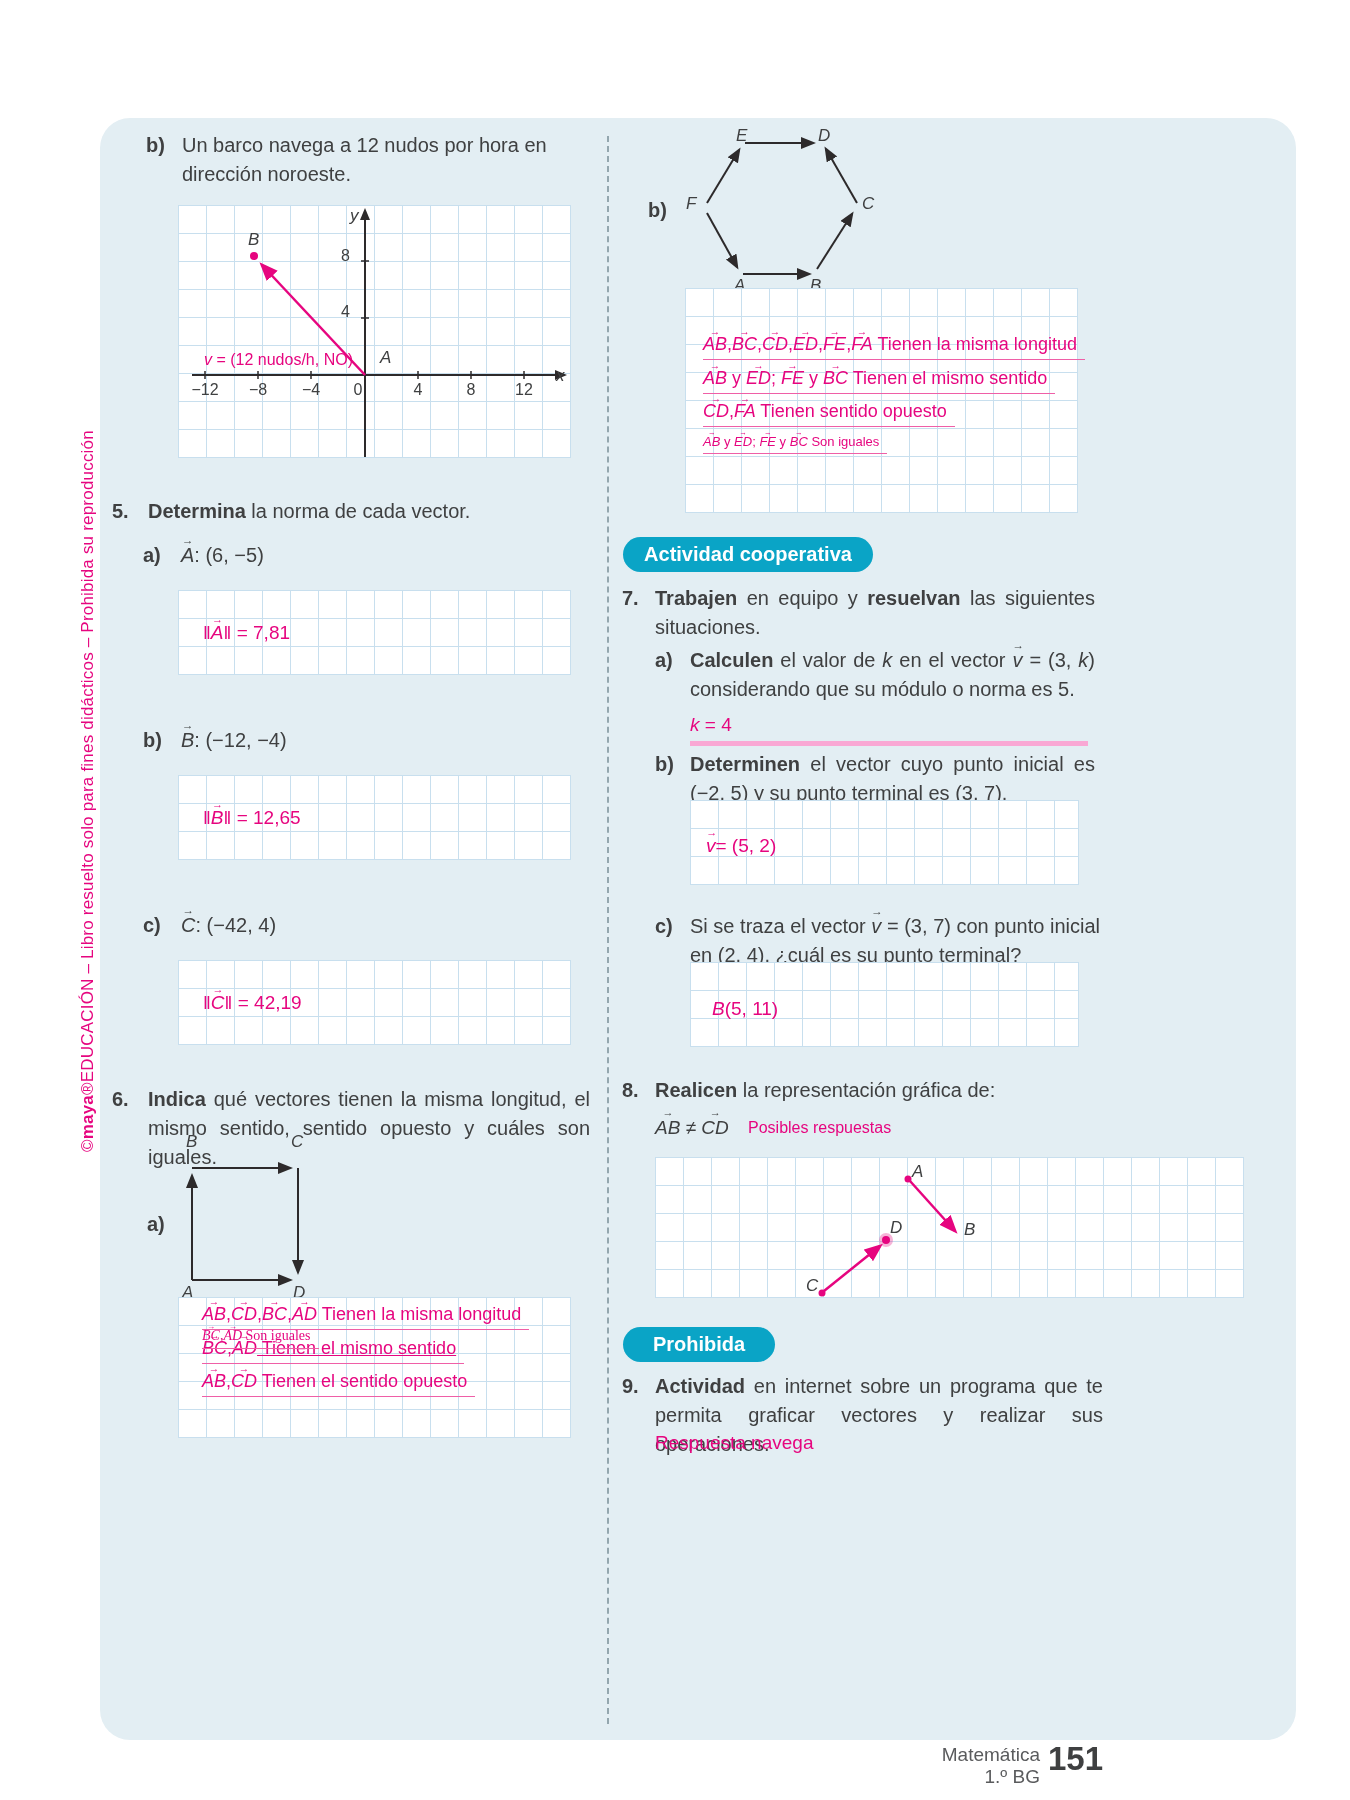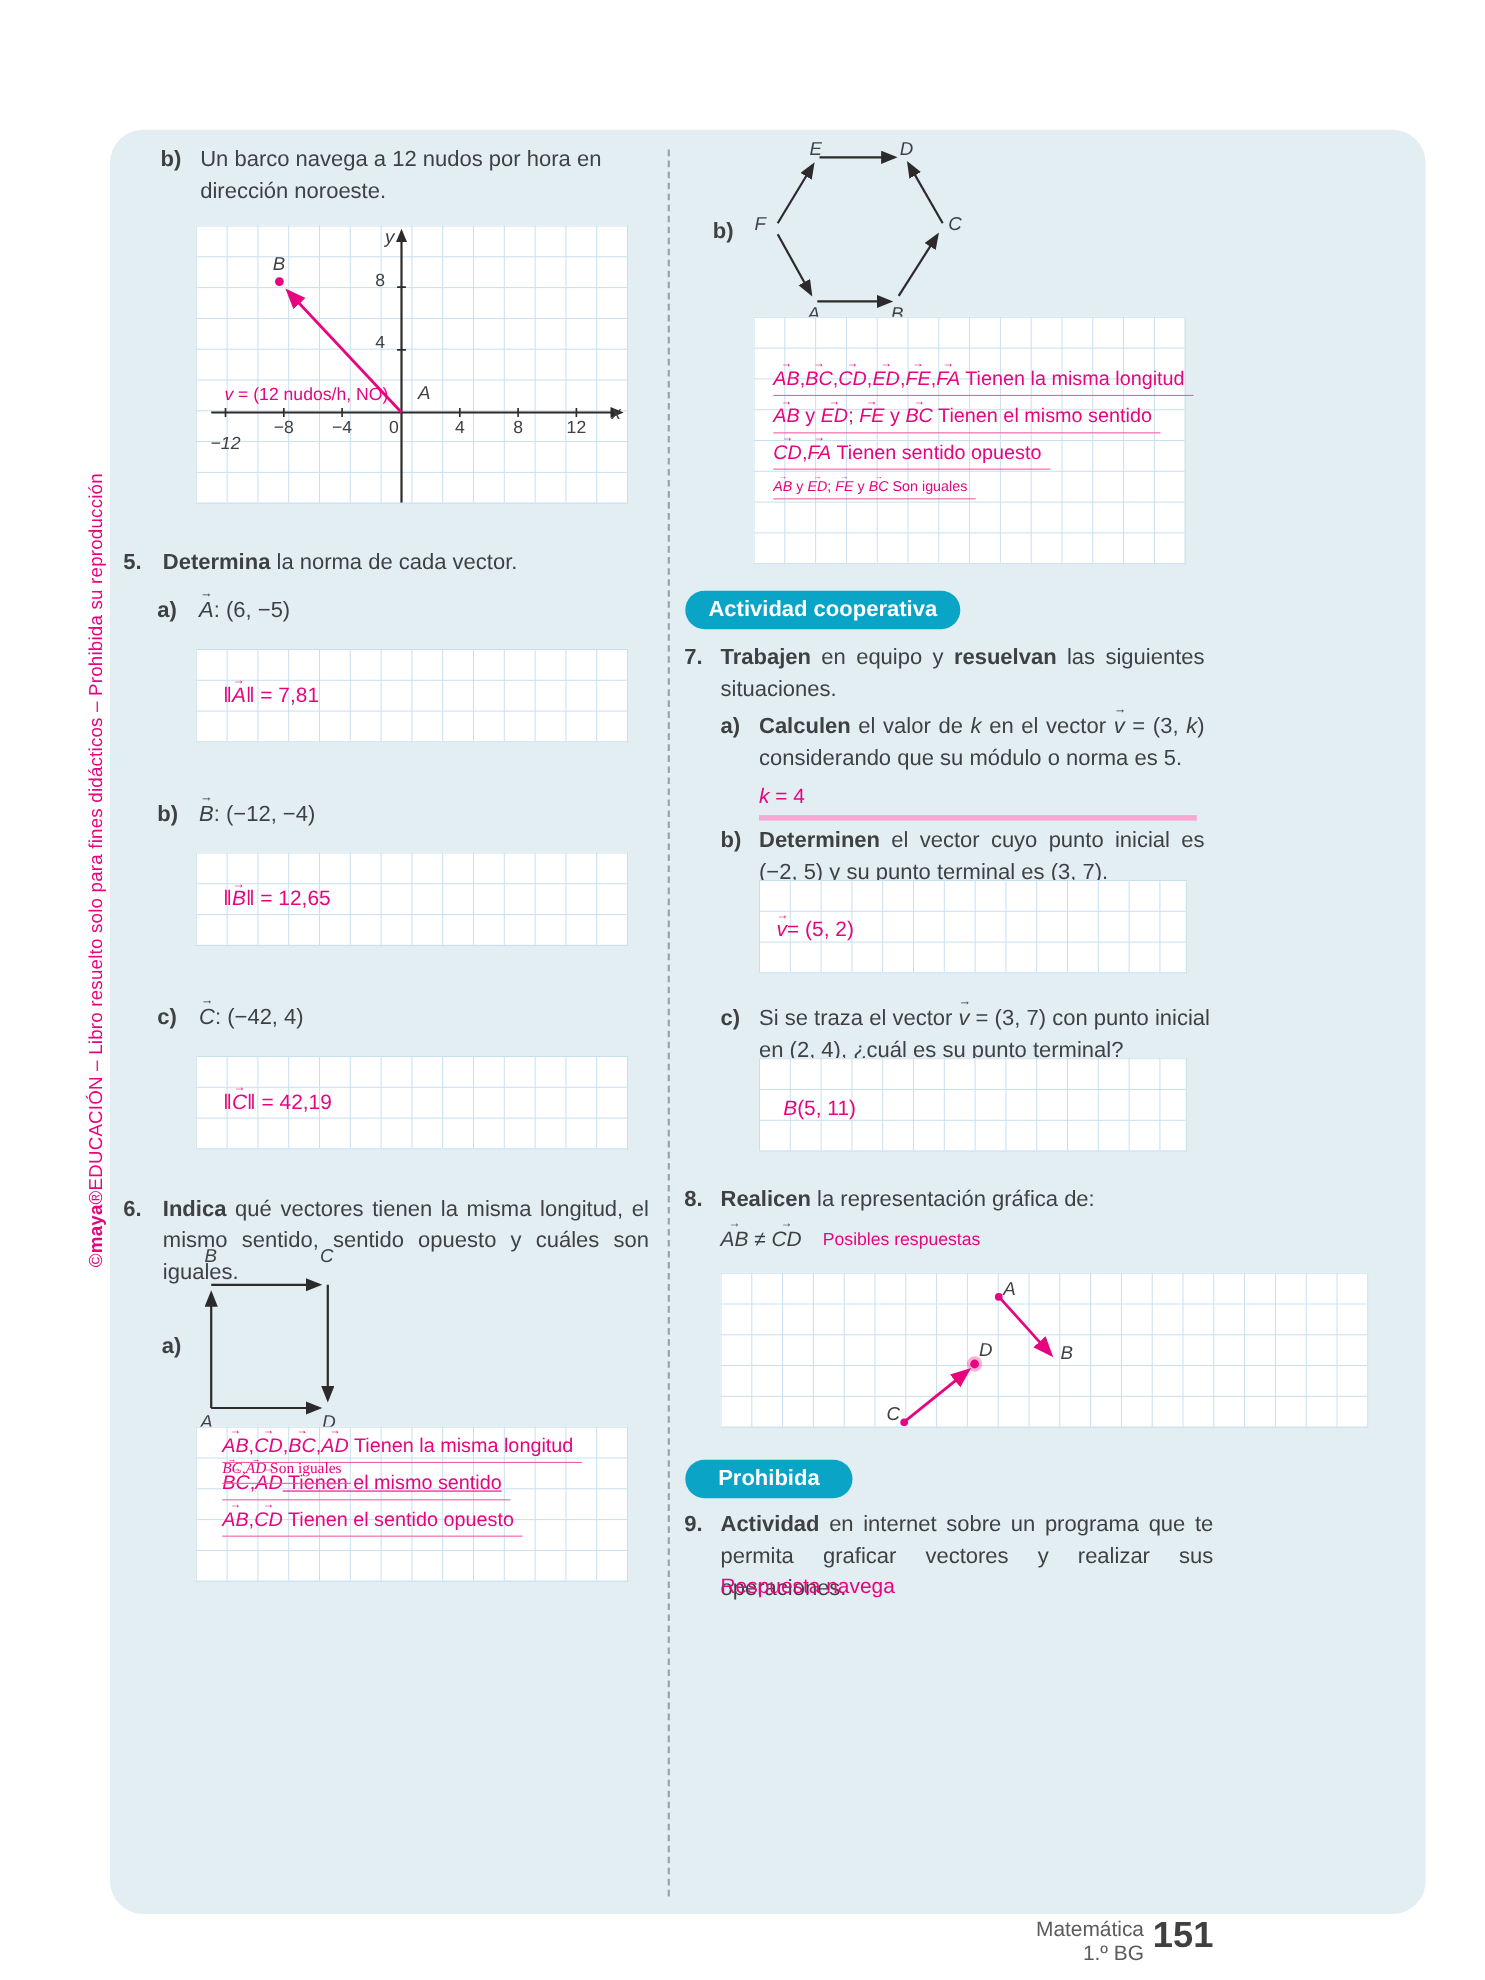--- a/index.html
+++ b/index.html
@@ -67,21 +67,21 @@
   <line x1="240" y1="166" x2="240" y2="174" stroke="#2d2a2b" stroke-width="1.5"></line>
   <line x1="293" y1="166" x2="293" y2="174" stroke="#2d2a2b" stroke-width="1.5"></line>
   <line x1="346" y1="166" x2="346" y2="174" stroke="#2d2a2b" stroke-width="1.5"></line>
   <line x1="183" y1="56" x2="191" y2="56" stroke="#2d2a2b" stroke-width="1.5"></line>
   <line x1="183" y1="113" x2="191" y2="113" stroke="#2d2a2b" stroke-width="1.5"></line>
   <line x1="187" y1="170" x2="84" y2="60" stroke="#e6057f" stroke-width="2.5" marker-end="url(#ah-pink)"></line>
   <circle cx="76" cy="51" r="4" fill="#e6057f"></circle>
 </svg>
 <span class="dlabel" style="left:350px;top:206px;">y</span>
 <span class="dlabel" style="left:556px;top:366px;">x</span>
-<span class="tick" style="left:190px;top:395px;width:30px;font-style:italic;">−12</span>
+<span class="tick" style="left:190px;top:381px;width:30px;">−12</span>
 <span class="tick" style="left:243px;top:381px;width:30px;">−8</span>
 <span class="tick" style="left:296px;top:381px;width:30px;">−4</span>
 <span class="tick" style="left:343px;top:381px;width:30px;">0</span>
 <span class="tick" style="left:403px;top:381px;width:30px;">4</span>
 <span class="tick" style="left:456px;top:381px;width:30px;">8</span>
 <span class="tick" style="left:509px;top:381px;width:30px;">12</span>
 <span class="tick" style="left:326px;top:303px;width:24px;text-align:right;">4</span>
 <span class="tick" style="left:326px;top:247px;width:24px;text-align:right;">8</span>
 <span class="dlabel pink" style="left:248px;top:230px;">B</span>
 <span class="dlabel" style="left:380px;top:348px;">A</span>

